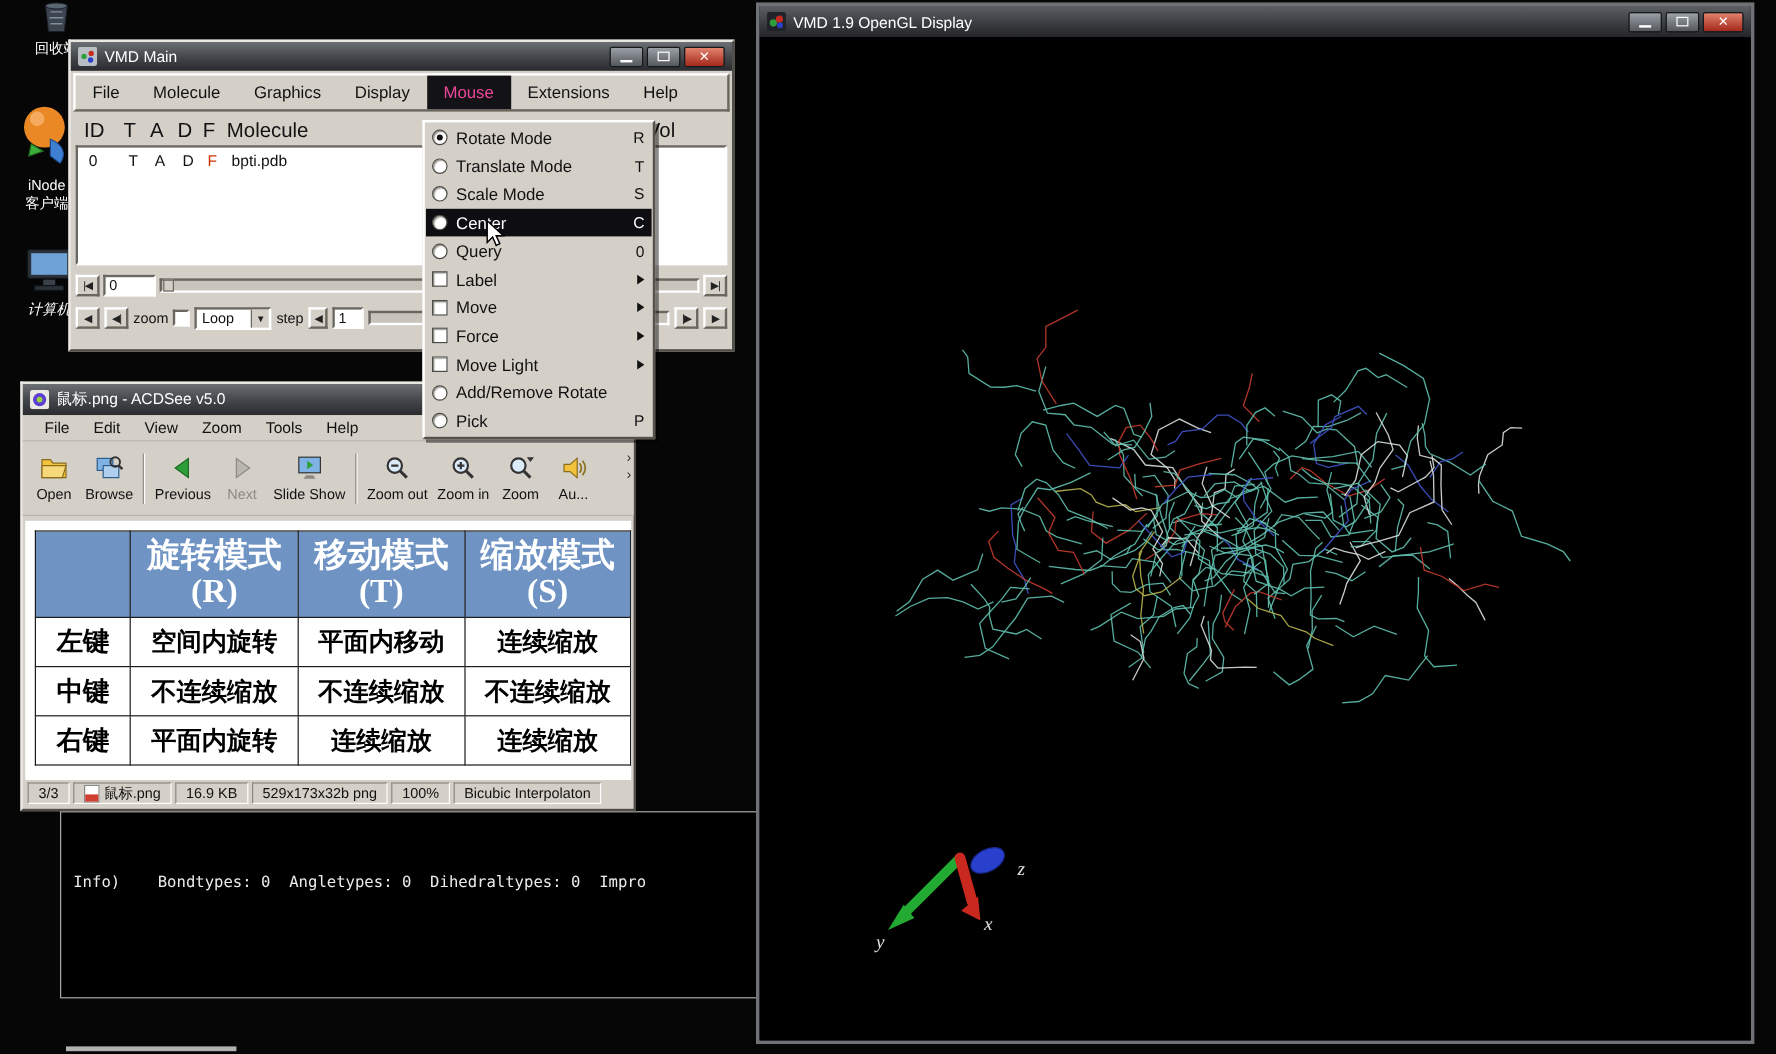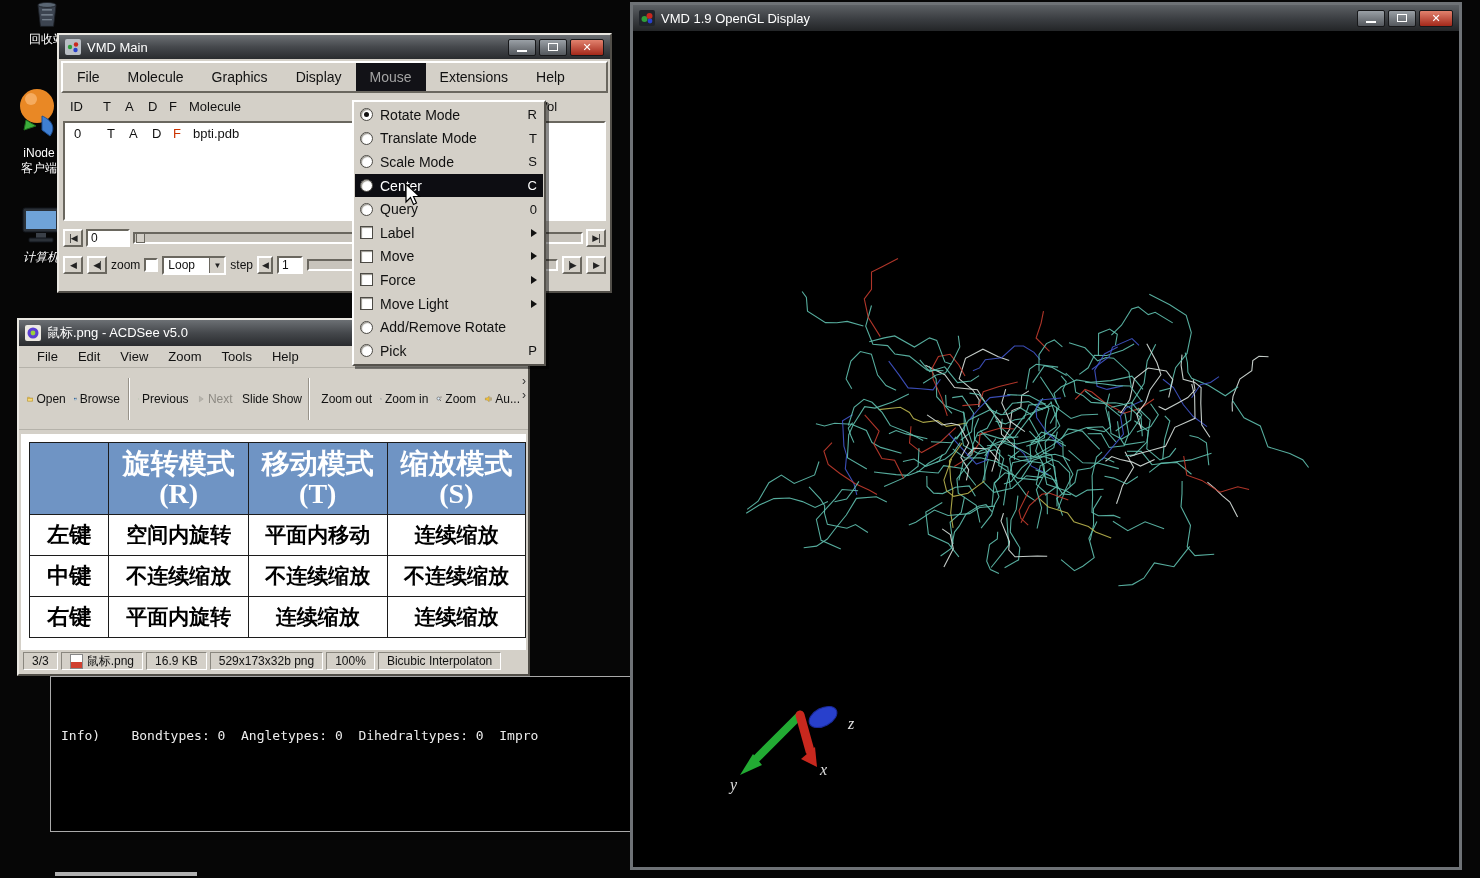--- a/index.html
+++ b/index.html
@@ -36,21 +36,21 @@
   white-space:pre;overflow:hidden;}
 
 
 #acdsee{left:17px;top:318px;width:513px;height:358px;background:#d4d0c8;z-index:2;
   border:2px solid;border-color:#e9e7e1 #514e48 #514e48 #e9e7e1;}
 .amenubar{height:22px;display:flex;align-items:center;padding-left:8px;background:#d4d0c8;
   border-bottom:1px solid #b5b2aa;}
 .amitem{padding:0 10px;font-size:13px;color:#111;}
 .atoolbar{height:62px;display:flex;align-items:center;padding:0 4px;background:#d4d0c8;
   border-bottom:1px solid #b5b2aa;position:relative;}
-.tool{display:flex;align-items:center;justify-content:center;
+.tool{display:flex;flex-direction:column;align-items:center;justify-content:center;
   gap:3px;padding:3px 4px;min-width:44px;}
 .tlabel{font-size:12px;color:#111;white-space:nowrap;}
 .tool.disabled .tlabel{color:#8d8a83;}
 .ticon{width:24px;height:24px;}
 .vsep{width:2px;height:42px;border-left:1px solid #979289;border-right:1px solid #fff;margin:0 4px;}
 .overflow{position:absolute;right:2px;top:6px;font-size:12px;color:#333;}
 .aimage{position:absolute;left:2px;right:2px;top:114px;bottom:24px;background:#fff;overflow:hidden;}
 .mtable{border-collapse:collapse;position:absolute;left:8px;top:8px;
   font-family:"Liberation Serif",serif;font-weight:bold;}
 .mtable td{border:1px solid #1c1c1c;text-align:center;vertical-align:middle;}
@@ -64,22 +64,22 @@
   display:flex;align-items:center;gap:4px;padding:0 8px;font-size:12px;color:#111;white-space:nowrap;}
 
 
 #vmd-main{left:57px;top:33px;width:555px;height:260px;background:#d4d0c8;z-index:3;
   border:2px solid;border-color:#e9e7e1 #514e48 #514e48 #e9e7e1;}
 #vmd-main .titlebar{height:24px;}
 .vmenubar{height:32px;display:flex;align-items:stretch;background:#d4d0c8;
   border-bottom:2px solid #9b978f;margin:2px;border:2px solid;
   border-color:#ffffff #6a675f #6a675f #ffffff;}
 .vm-item{padding:0 14px;display:flex;align-items:center;font-size:14px;color:#111;}
-.vm-item.active{background:#121217;color:#a3a3a3;}
-.vheader{position:relative;height:22px;font-size:13px;color:#111;}
+.vm-item.active{background:#121217;color:#ec4899;}
+.vheader{position:relative;height:22px;font-size:17px;color:#111;}
 .vheader span{position:absolute;top:4px;}
 .vlist{position:absolute;left:4px;right:4px;top:86px;height:100px;background:#fff;
   border:2px solid;border-color:#6a675f #ffffff #ffffff #6a675f;font-size:13px;}
 .vrow{position:relative;height:18px;margin-top:3px;}
 .vrow span{position:absolute;top:0;color:#111;}
 .vrow .fcol{color:#cc3300;}
 .sliderrow{position:absolute;left:4px;right:4px;top:192px;height:22px;display:flex;
   align-items:center;gap:3px;}
 .transportrow{position:absolute;left:4px;right:4px;top:218px;height:24px;display:flex;
   align-items:center;gap:4px;font-size:12px;color:#111;}

